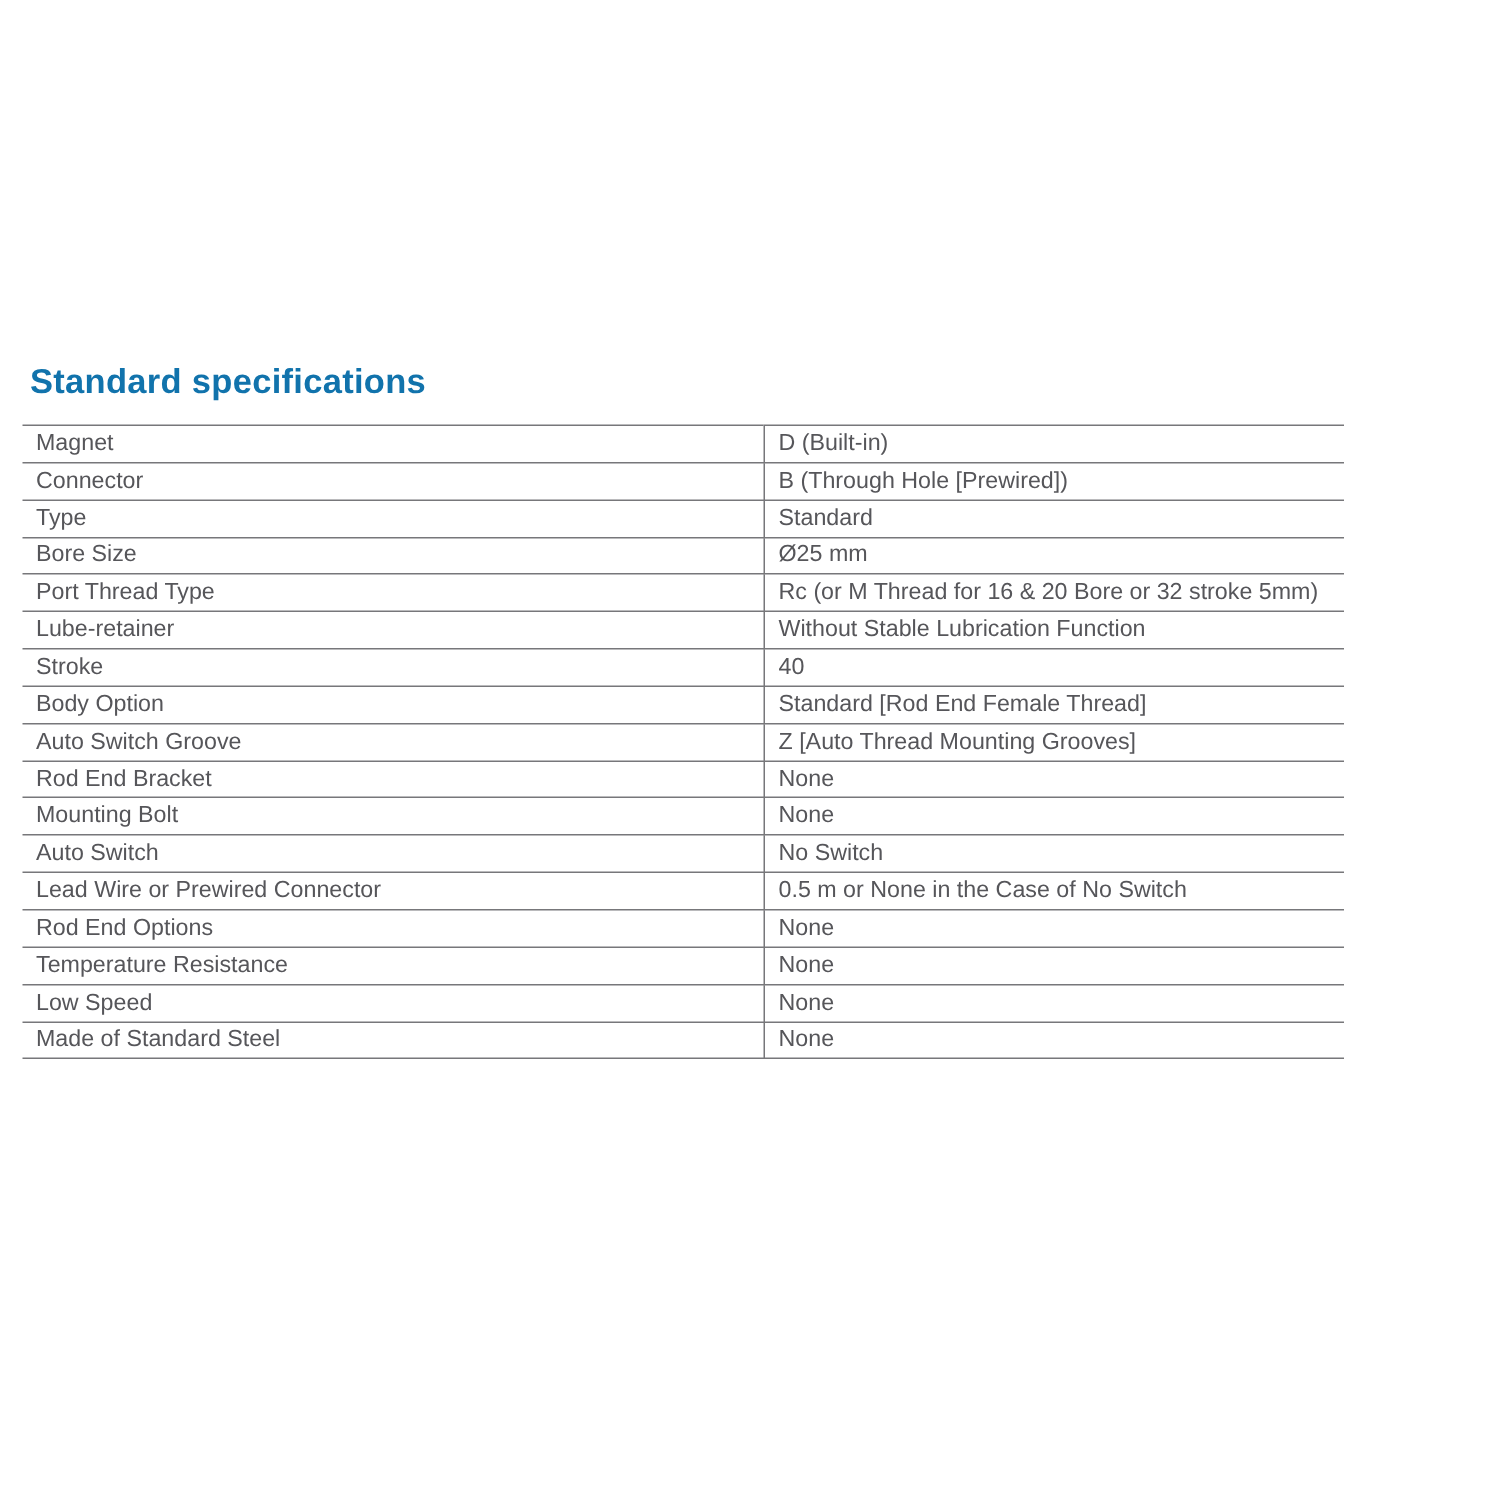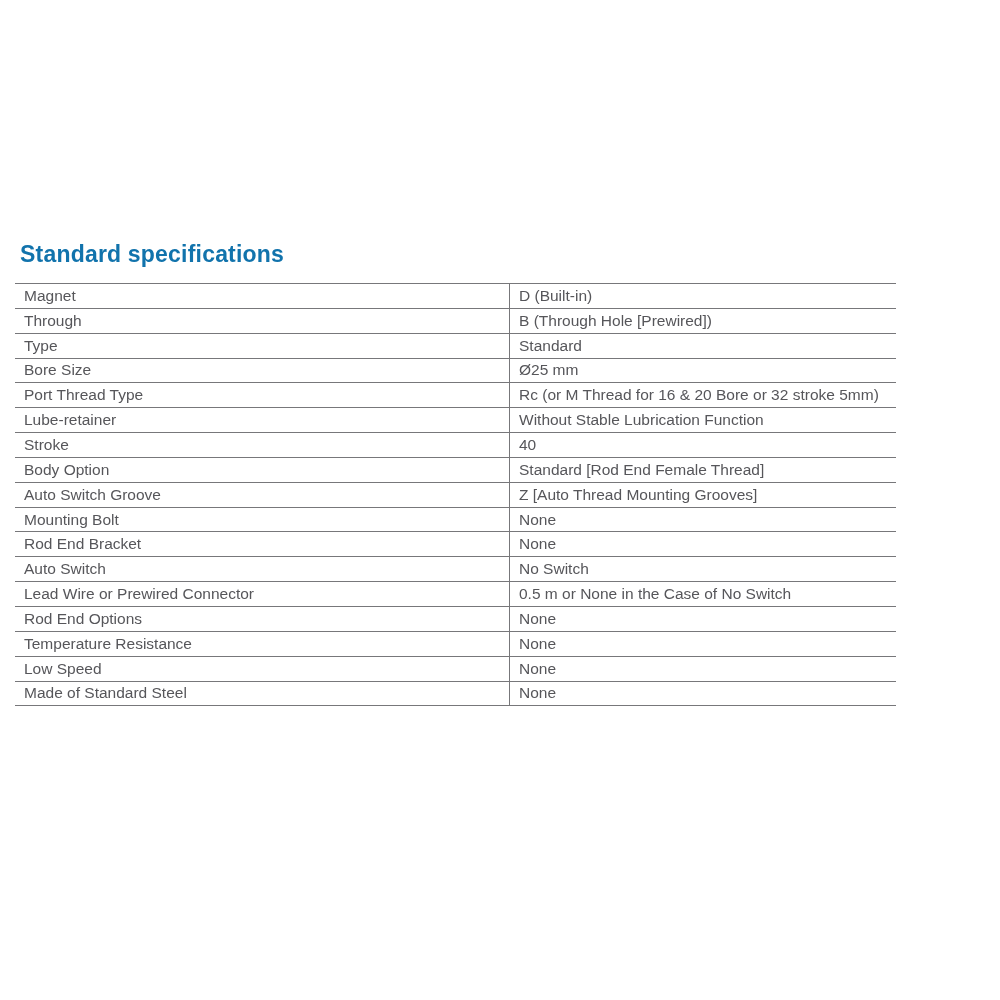--- a/index.html
+++ b/index.html
@@ -60,21 +60,21 @@
   <h1 class="page-title">Standard specifications</h1>
 
   <table class="spec-table">
     <tbody>
     <tr>
       <td class="spec-label-cell">Magnet</td>
       <td class="spec-value-cell">D (Built-in)</td>
     </tr>
 
     <tr>
-      <td class="spec-label-cell">Through</td>
+      <td class="spec-label-cell">Connector</td>
       <td class="spec-value-cell">B (Through Hole [Prewired])</td>
     </tr>
 
     <tr>
       <td class="spec-label-cell">Type</td>
       <td class="spec-value-cell">Standard</td>
     </tr>
 
     <tr>
       <td class="spec-label-cell">Bore Size</td>
@@ -100,26 +100,26 @@
       <td class="spec-label-cell">Body Option</td>
       <td class="spec-value-cell">Standard [Rod End Female Thread]</td>
     </tr>
 
     <tr>
       <td class="spec-label-cell">Auto Switch Groove</td>
       <td class="spec-value-cell">Z [Auto Thread Mounting Grooves]</td>
     </tr>
 
     <tr>
-      <td class="spec-label-cell">Mounting Bolt</td>
+      <td class="spec-label-cell">Rod End Bracket</td>
       <td class="spec-value-cell">None</td>
     </tr>
 
     <tr>
-      <td class="spec-label-cell">Rod End Bracket</td>
+      <td class="spec-label-cell">Mounting Bolt</td>
       <td class="spec-value-cell">None</td>
     </tr>
 
     <tr>
       <td class="spec-label-cell">Auto Switch</td>
       <td class="spec-value-cell">No Switch</td>
     </tr>
 
     <tr>
       <td class="spec-label-cell">Lead Wire or Prewired Connector</td>

